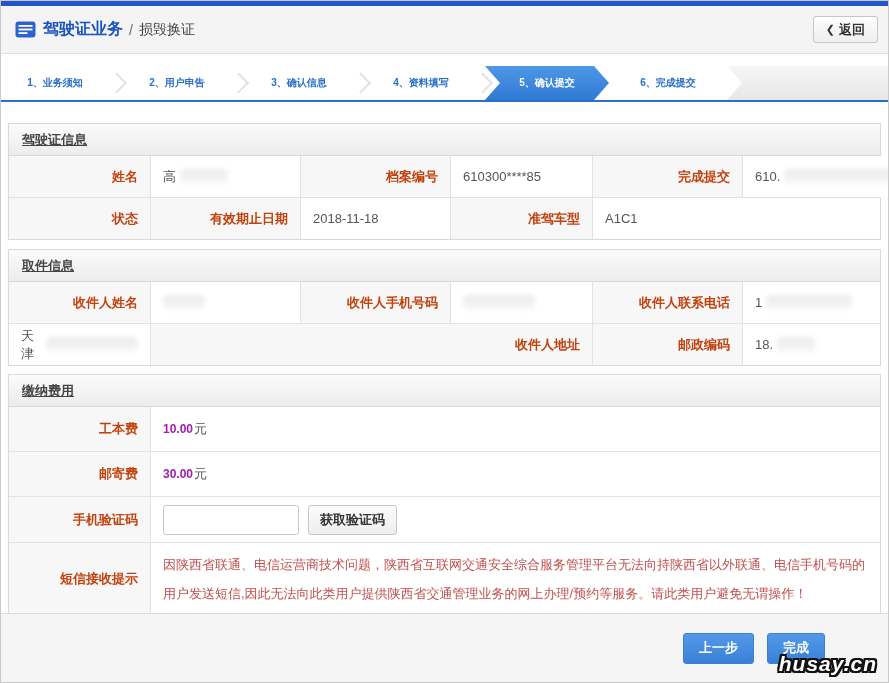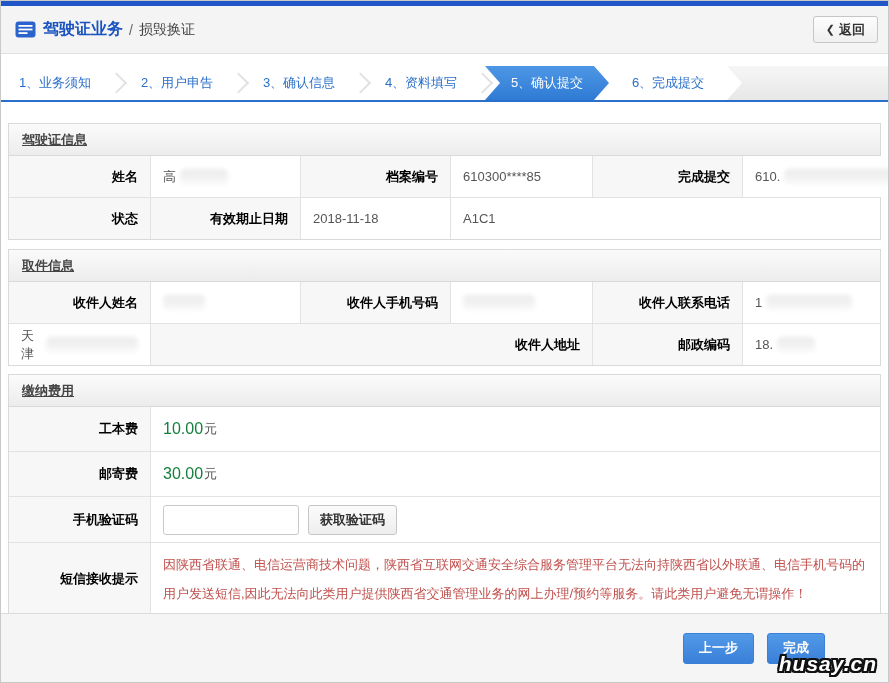--- a/index.html
+++ b/index.html
@@ -11,44 +11,44 @@
   .header { height:48px; background:#f4f4f4; border-bottom:1px solid #e0e0e0; display:flex; align-items:center; padding:0 10px 0 14px; }
   .hicon { display:inline-flex; margin-right:7px; }
   .htitle { color:#1a53c0; font-size:16px; font-weight:bold; }
   .hsep { color:#666; font-size:14px; margin:0 6px; }
   .hsub { color:#444; font-size:14px; }
   .back-btn { margin-left:auto; height:27px; padding:0 12px; background:linear-gradient(#fdfdfd,#efefef); border:1px solid #c6c6c6; border-radius:3px; font-size:13px; color:#333; font-weight:bold; cursor:pointer; display:inline-flex; align-items:center; gap:4px; font-family:inherit; }
   .back-ch { font-size:11px; font-weight:bold; color:#333; }
 
   
   .wizard { display:flex; align-items:stretch; height:36px; margin:12px 0 0 0; border-bottom:2px solid #2a6fc9; background:#fff; }
-  .step { flex:0 0 108px; display:flex; align-items:center; justify-content:center; color:#2a6fc9; font-size:13px; font-weight:normal; white-space:nowrap; cursor:pointer; }
+  .step { flex:0 0 108px; display:flex; align-items:center; justify-content:center; color:#2a6fc9; font-size:10px; font-weight:bold; white-space:nowrap; cursor:pointer; }
   .sep { flex:0 0 14px; position:relative; }
   .sep::before { content:""; position:absolute; top:50%; left:0; width:13px; height:13px; border-top:2px solid #e2e2e2; border-right:2px solid #e2e2e2; transform:translateY(-50%) rotate(45deg); transform-origin:center; }
   .step.active { flex:0 0 124px; background:linear-gradient(#4e97e6,#2f7bd4); color:#fff; clip-path:polygon(0 0, calc(100% - 15px) 0, 100% 50%, calc(100% - 15px) 100%, 0 100%, 15px 50%); margin-left:-4px; }
   .step.six { flex:0 0 118px; }
   .wizard-tail { flex:1; background:linear-gradient(#f6f6f6,#e7e7e7); clip-path:polygon(0 0, 100% 0, 100% 100%, 0 100%, 15px 50%); }
 
   
   .section { margin:0 7px; border:1px solid #d9d9d9; }
   .sec1 { margin-top:21px; }
   .sec2 { margin-top:9px; }
   .sec3 { margin-top:8px; }
   .sec-title { height:32px; background:linear-gradient(#fbfbfb,#ececec); border-bottom:1px solid #d9d9d9; display:flex; align-items:center; padding-left:13px; font-size:13px; font-weight:bold; color:#444;text-decoration:underline; }
   .row { display:grid; }
   .row + .row { border-top:1px solid #e2e2e2; }
   .cols6 { grid-template-columns:141px 150px 150px 142px 150px 1fr; }
   .cols4 { grid-template-columns:141px 442px 150px 1fr; }
   .cols2 { grid-template-columns:141px 1fr; }
   .cell { display:flex; align-items:center; min-height:41px; padding:0 12px; font-size:13px; }
   .cell + .cell { border-left:1px solid #e2e2e2; }
-  .lbl { background:#f7f7f7; justify-content:flex-end; text-align:right; font-weight:bold; color:#000000; }
+  .lbl { background:#f7f7f7; justify-content:flex-end; text-align:right; font-weight:bold; color:#c2410c; }
   .val { background:#fff; color:#555; }
   .fee-row .cell { min-height:44px; }
-  .fee-num { color:#15803d; font-weight:normal; font-size:16px; }
+  .fee-num { color:#a21caf; font-weight:bold; font-size:12px; }
   .fee-unit { color:#555; font-size:13px; margin-left:1px; }
   .code-row .cell { min-height:45px; }
   .code-input { width:136px; height:30px; border:1px solid #c9c9c9; border-radius:3px; padding:0 8px; font-size:13px; color:#333; background:#fff; font-family:inherit; }
   .code-btn { margin-left:9px; height:30px; padding:0 11px; background:linear-gradient(#fbfbfb,#eeeeee); border:1px solid #c6c6c6; border-radius:3px; font-size:13px; font-weight:bold; color:#333; cursor:pointer; font-family:inherit; }
   .note-row .cell { min-height:72px; }
   .note-text { color:#c0504d; font-size:13px; line-height:29px; padding:7px 12px; align-items:flex-start; }
 
   
   .redact { display:inline-block; height:15px; border-radius:5px; margin-left:4px; background:linear-gradient(#ebebeb,#f8f8f8); filter:blur(2px); vertical-align:middle; }
 
@@ -113,20 +113,21 @@
           <span>610.</span>
           <span class="redact" style="width:118px"></span>
         </div>
     </div>
     <div class="row cols6">
       <div class="cell lbl">状态</div>
       <div class="cell lbl">有效期止日期</div>
       <div class="cell val">
           <span>2018-11-18</span>
         </div>
+      <div class="cell lbl">准驾车型</div>
       <div class="cell val">
           <span>A1C1</span>
         </div>
     </div>
   </div>
 
   <div class="section sec2">
     <div class="sec-title">取件信息</div>
     <div class="row cols6">
       <div class="cell lbl">收件人姓名</div>

